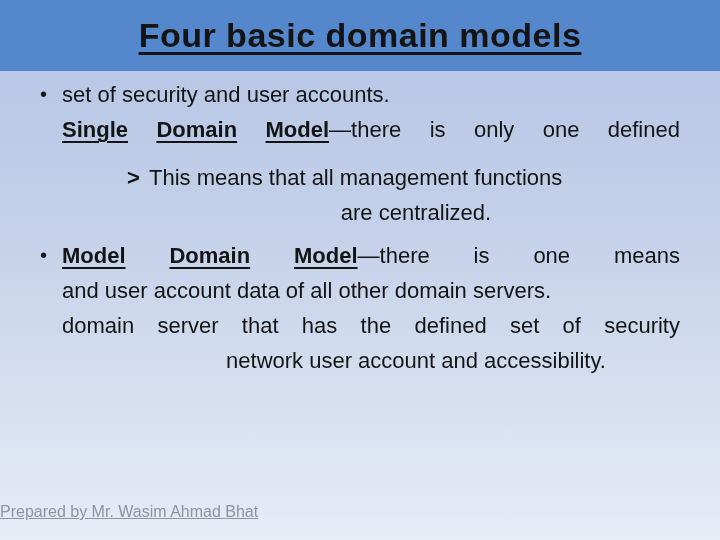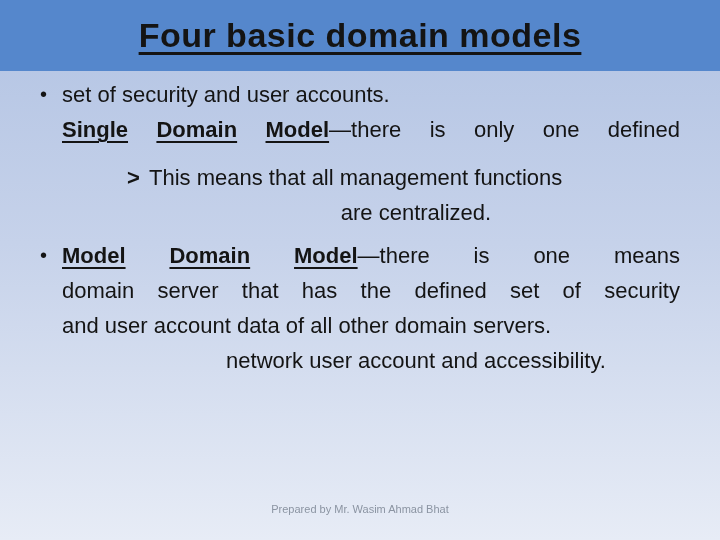--- a/index.html
+++ b/index.html
@@ -75,23 +75,24 @@
     display: inline-block;
     width: 22px;
     font-weight: 700;
   }
   .subline.cont { padding-left: 90px; text-align: center; }
   .footer {
     position: absolute;
     top: 503px;
     left: 0;
     width: 100%;
-    text-align: center;
-    font-size: 11px;
+    text-align: left;
+    font-size: 16px;
     color: var(--footer-text, #8b94a2);
+    text-decoration: underline;
   }
 </style>
 </head>
 <body>
 
 <div class="slide">
 
   <header class="header">
     <h1 class="title">Four basic domain models</h1>
   </header>
@@ -105,22 +106,22 @@
 
       <div class="subgroup gap">
         <div class="line subline"><span class="sub-marker">&gt;</span><span>This means that all management functions</span></div>
         <div class="line subline cont">are centralized.</div>
       </div>
     </section>
 
     <section class="bullet second">
       <span class="marker">•</span>
       <div class="line justify"><span class="lw">Model</span> <span class="lw">Domain</span> <span class="lw">Model</span><span>—there is one means</span></div>
+      <div class="line">and user account data of all other domain servers.</div>
       <div class="line justify">domain server that has the defined set of security</div>
-      <div class="line">and user account data of all other domain servers.</div>
 
       <div class="subgroup">
         <div class="line subline cont">network user account and accessibility.</div>
       </div>
     </section>
 
   </main>
 
   <footer class="footer">Prepared by Mr. Wasim Ahmad Bhat</footer>
 

